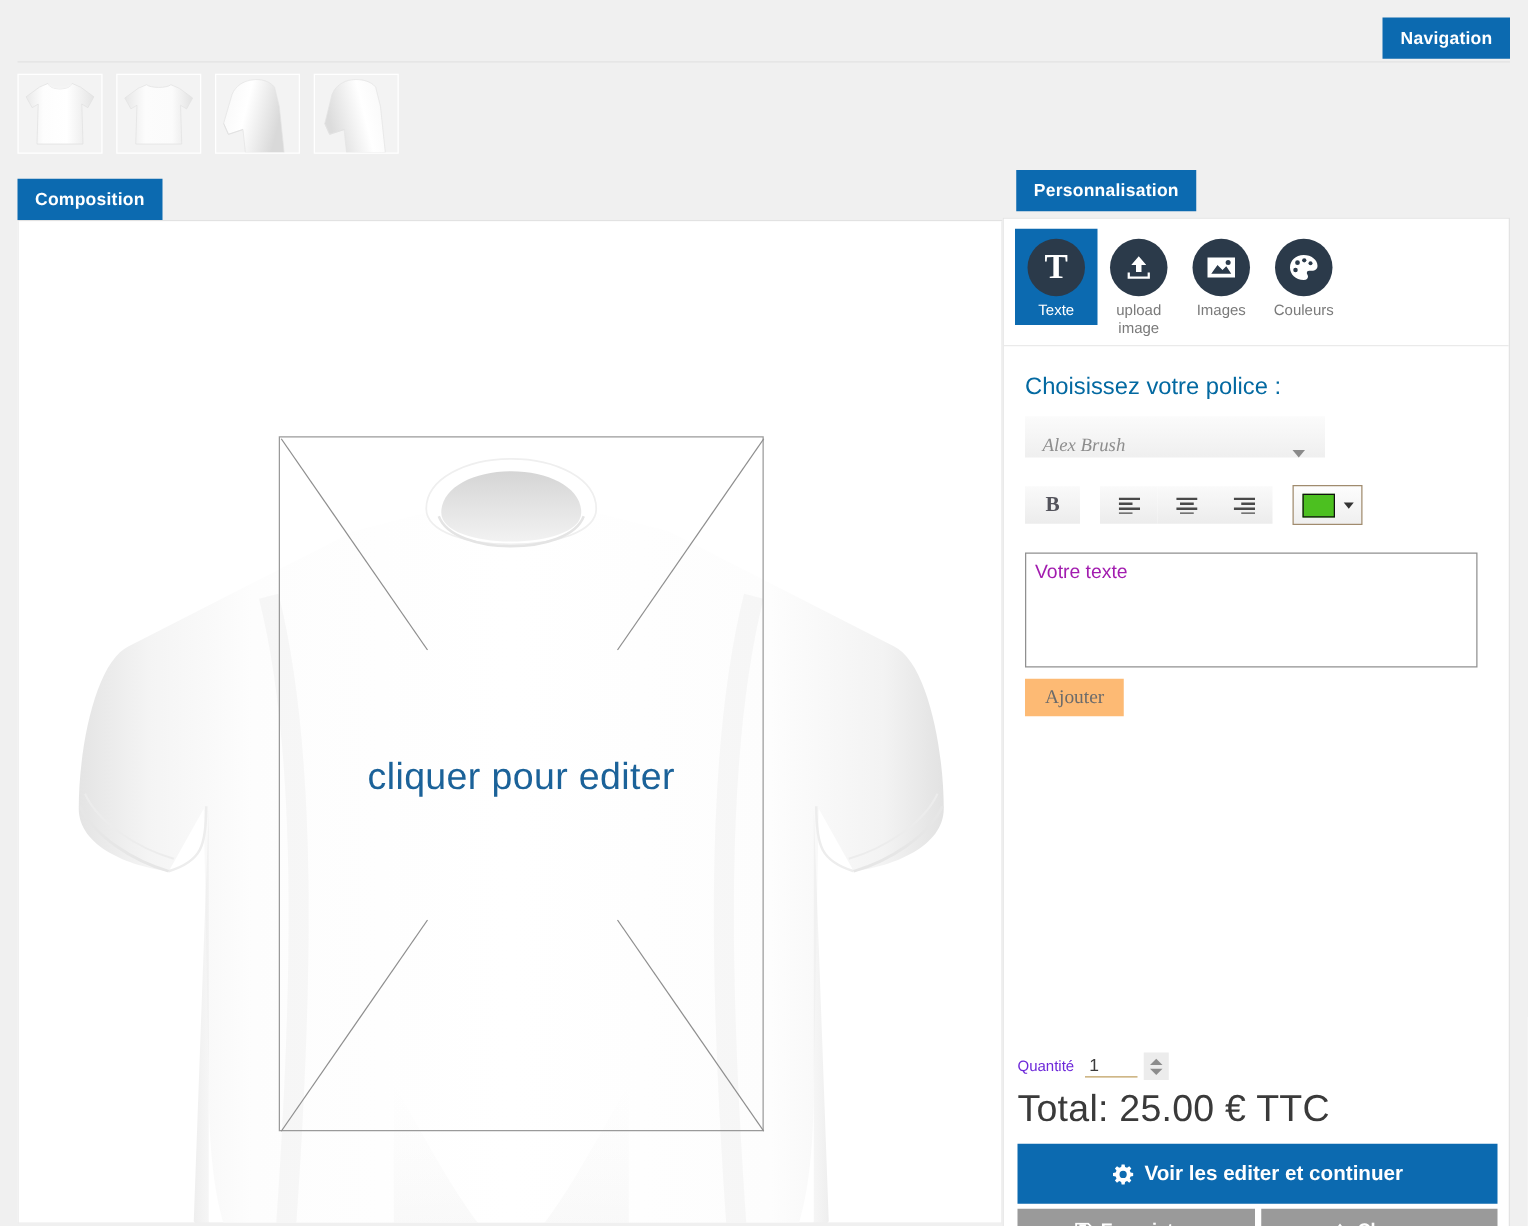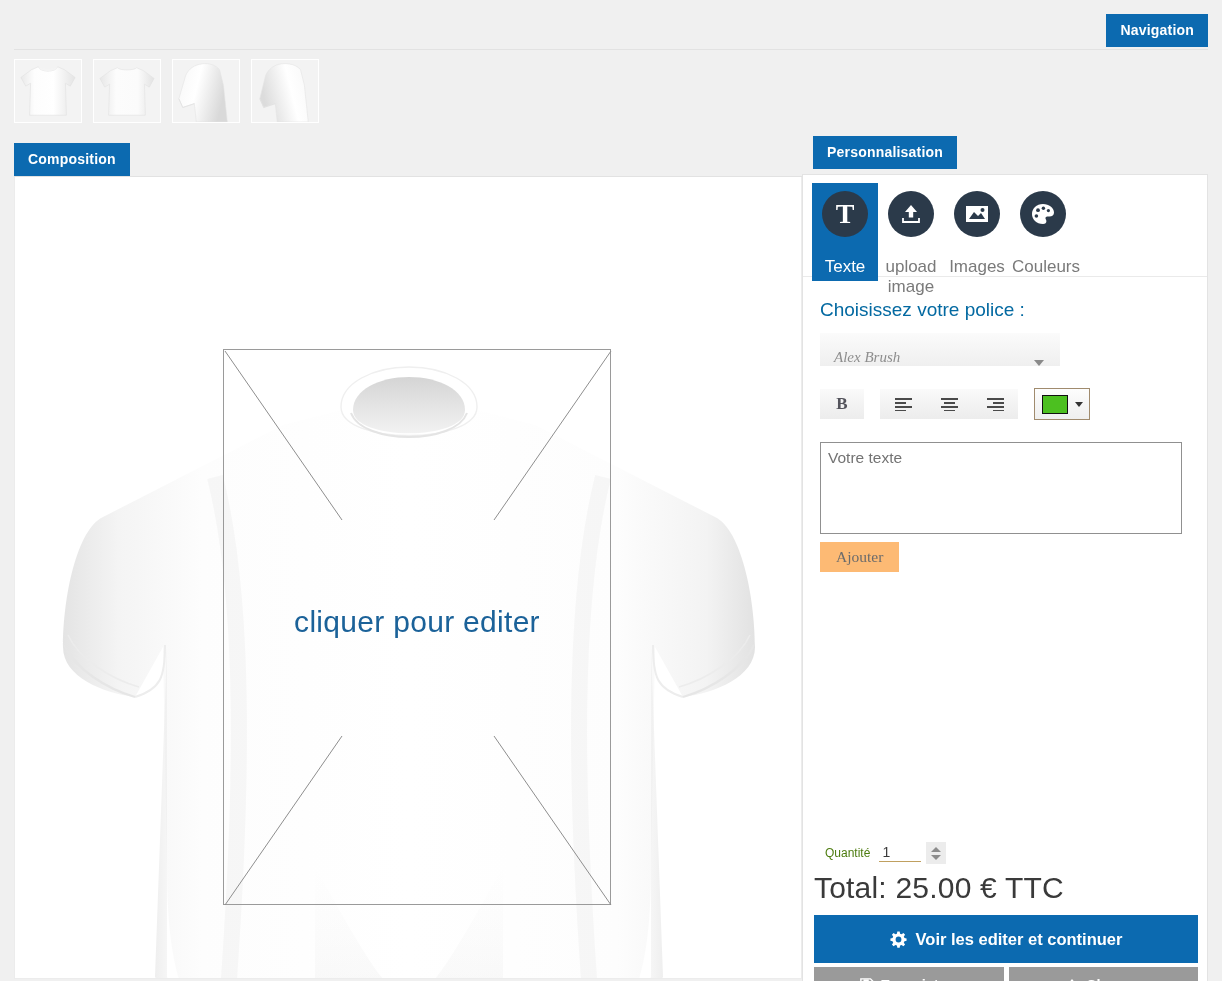--- a/index.html
+++ b/index.html
@@ -124,23 +124,23 @@
   .icon-circle {
     width: 46px; height: 46px;
     border-radius: 50%;
     background: #2b3a4a;
     margin: 0 auto;
     display: flex;
     align-items: center;
     justify-content: center;
   }
   .icon-tab .lbl {
-    font-size: 17px;
+    font-size: 12px;
     color: #7a7a7a;
-    margin-top: 20px;
+    margin-top: 5px;
     line-height: 1.15;
   }
   .icon-tab.active .lbl { color: #ffffff; }
   .icon-circle .glyph-t {
     color: #ffffff; font-size: 28px; font-weight: bold;
     font-family: "Liberation Serif", serif; line-height: 1;
   }
 
   
   #font-label {
@@ -207,21 +207,21 @@
   }
 
   
   #text-input {
     margin: 22px 16px 0 17px;
     width: 362px; height: 92px;
     border: 1px solid #909090;
     background: #ffffff;
     font-family: "Liberation Sans", sans-serif;
     font-size: 15.5px;
-    color: #737373;
+    color: #a21caf;
     padding: 6px 7px;
     resize: none;
     outline: none;
   }
   #add-btn {
     margin: 4px 0 0 17px;
     background: #fdba74;
     border: none;
     font-family: Liberation Serif, serif;
     font-size: 15.5px;
@@ -231,21 +231,21 @@
   }
 
   
   #bottom-block {
     position: absolute;
     left: 0; bottom: 8px;
     width: 406px;
     padding: 0 11px;
   }
   #qty-row { display: flex; align-items: center; }
-  #qty-label { font-size: 12px; color: #4d7c0f; margin-left: 11px; }
+  #qty-label { font-size: 12px; color: #6d28d9; }
   #qty-value {
     width: 42px;
     margin-left: 9px;
     border: none;
     border-bottom: 1px solid #c0a060;
     background: transparent;
     font-family: "Liberation Sans", sans-serif;
     font-size: 14px; color: #3b3b3b;
     padding: 0 0 1px 3px;
     outline: none;

